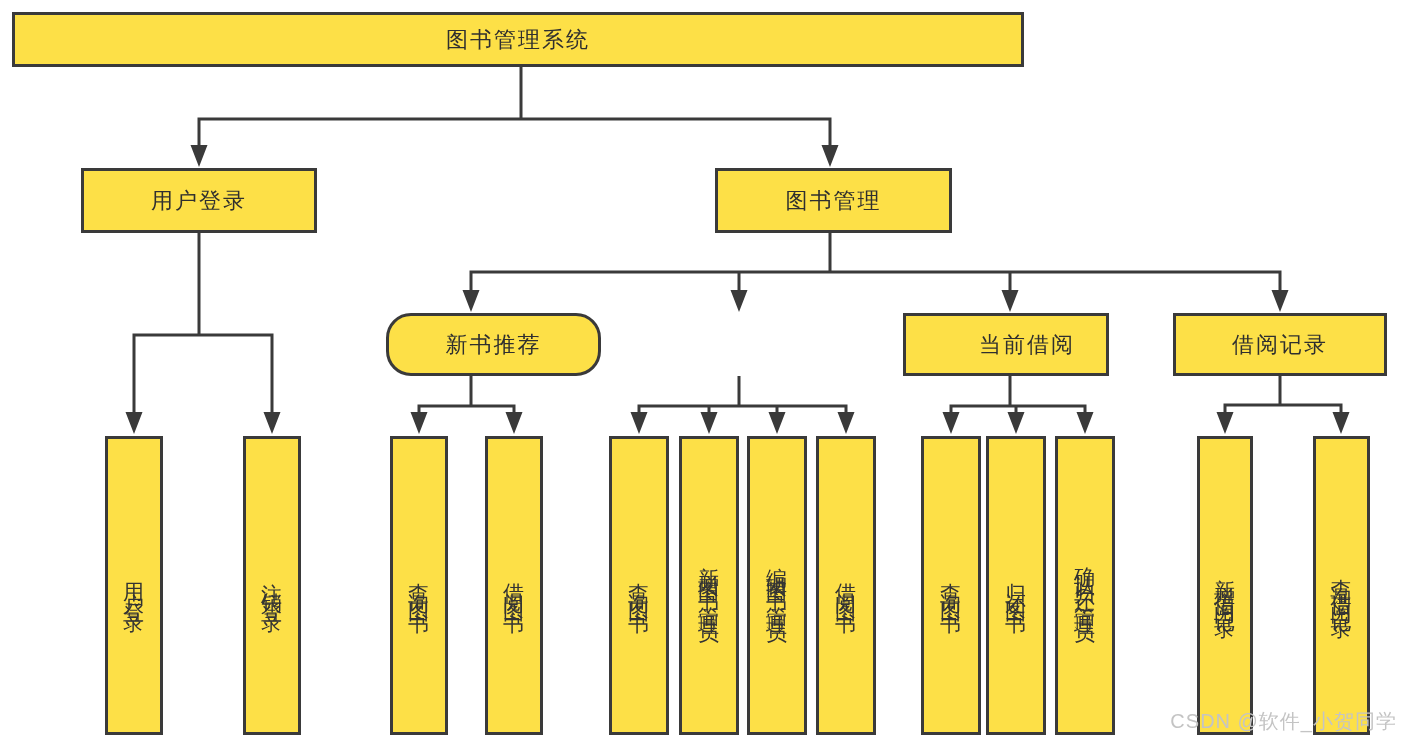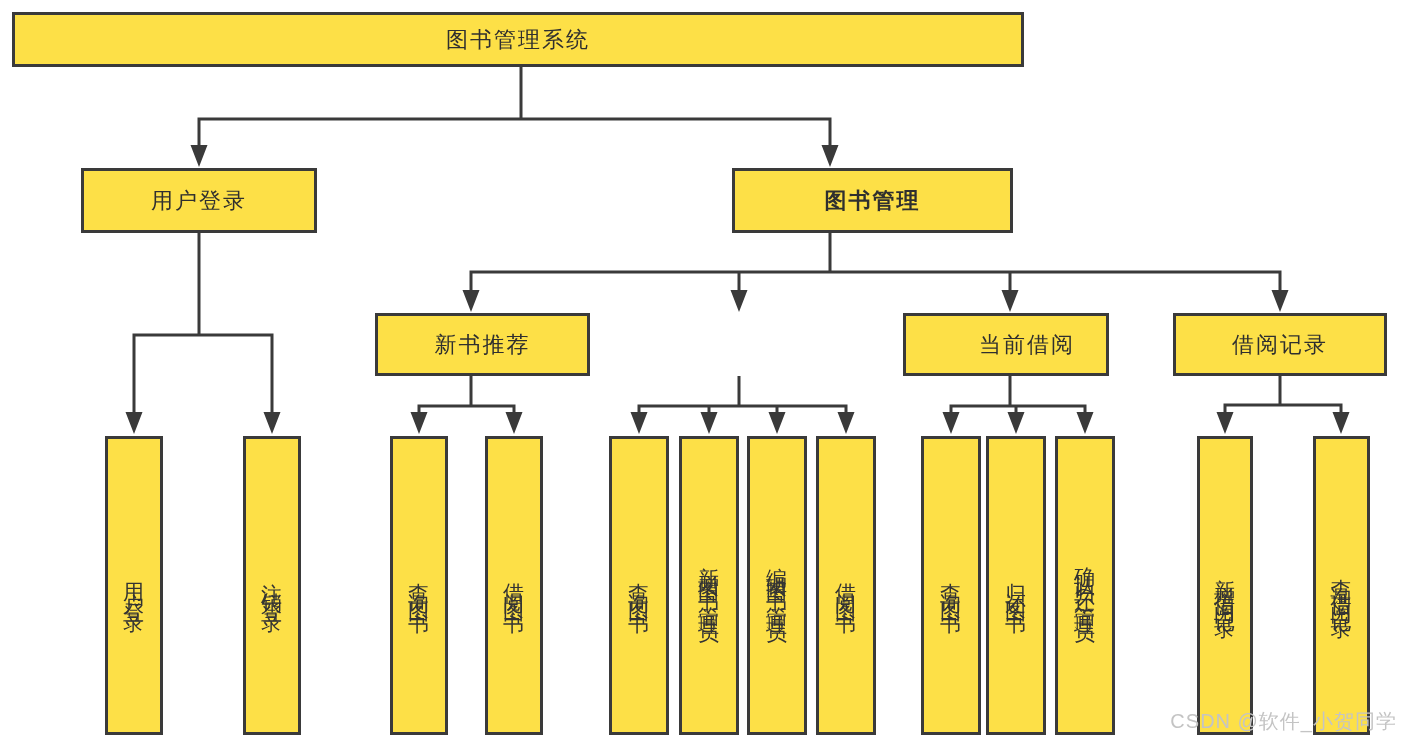--- a/index.html
+++ b/index.html
@@ -31,23 +31,23 @@
     color: #2f2f2f;
     z-index: 2;
   }
   .hnode {
     font-size: 22px;
     letter-spacing: 2px;
     white-space: nowrap;
   }
   .root  { left: 12px;  top: 12px;  width: 1012px; height: 55px; }
   .n-user{ left: 81px;  top: 168px; width: 236px;  height: 65px; }
-  .n-mgmt{ left: 732px; top: 168px; width: 281px;  height: 65px; font-weight: bold; }
+  .n-mgmt{ left: 715px; top: 168px; width: 237px;  height: 65px; }
   .l3    { top: 313px; height: 63px; }
-  .n-newbook { left: 375px;  width: 215px; }
+  .n-newbook { left: 386px;  width: 215px; border-radius: 25px; }
   .n-borrow  { left: 633px;  width: 215px; }
   .n-current { left: 903px;  width: 206px; padding-left: 42px; }
   .n-records { left: 1173px; width: 214px; }
   .leaf {
     top: 436px;
     height: 299px;
   }
   .leaf span {
     writing-mode: vertical-rl;
     font-size: 21px;

